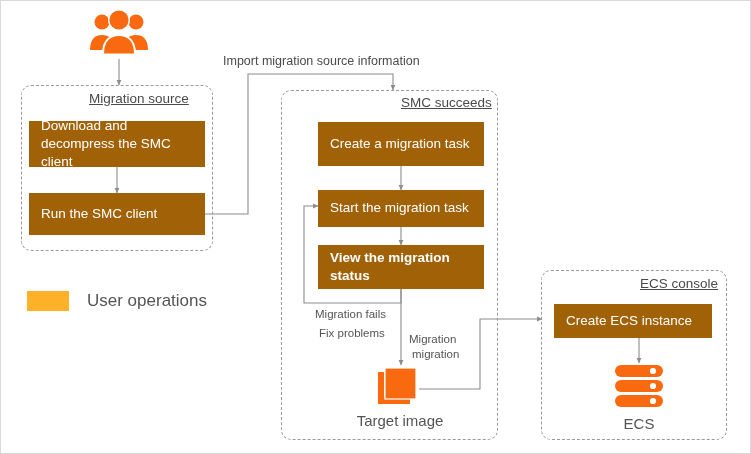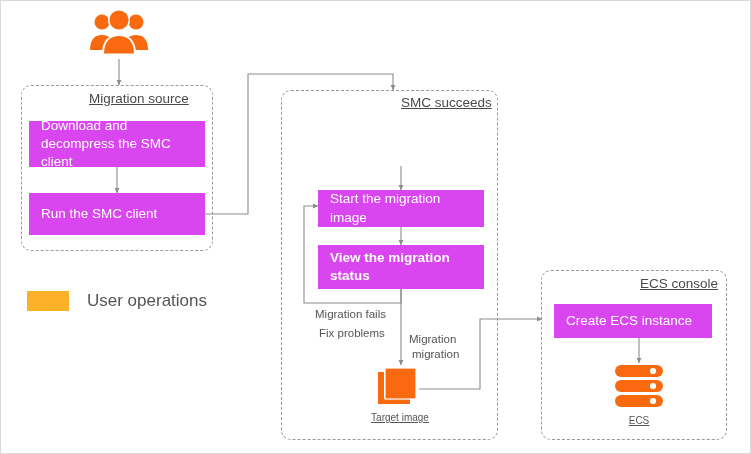--- a/index.html
+++ b/index.html
@@ -38,21 +38,21 @@
   .group-title {
     position: absolute;
     font-size: 13.5px;
     color: #4a4a4a;
     white-space: nowrap;
     text-decoration: underline;
   }
   
   .op-box {
     position: absolute;
-    background: #d946ef;
+    background: #a16207;
     color: #ffffff;
     font-size: 13.5px;
     line-height: 1.35;
     box-sizing: border-box;
     padding: 9px 12px;
     display: flex;
     align-items: center;
   }
   
   .edge-label {
@@ -61,25 +61,24 @@
     color: #555555;
     line-height: 1.3;
     white-space: nowrap;
   }
   .edge-label.big {
     font-size: 12.5px;
     color: #4a4a4a;
   }
   .icon-caption {
     position: absolute;
-    font-size: 10px;
+    font-size: 15px;
     color: #555555;
     text-align: center;
     white-space: nowrap;
-    text-decoration: underline;
   }
   
   #legend {
     position: absolute;
     display: flex;
     align-items: center;
   }
   #legend .swatch {
     width: 42px;
     height: 20px;
@@ -146,27 +145,31 @@
   <div class="group-title" style="left:88px; top:90px;">Migration source</div>
 
   <div class="op-box" style="left:28px; top:120px; width:176px; height:46px;">
     <span>Download and decompress the SMC client</span>
   </div>
 
   <div class="op-box" style="left:28px; top:192px; width:176px; height:42px;">
     <span>Run the SMC client</span>
   </div>
 
+  <div class="edge-label big" style="left:222px; top:52px;">Import migration source information</div>
 
   <div class="group-box" style="left:280px; top:89px; width:217px; height:350px;"></div>
   <div class="group-title" style="left:400px; top:94px;">SMC succeeds</div>
 
+  <div class="op-box" style="left:317px; top:121px; width:166px; height:44px;">
+    <span>Create a migration task</span>
+  </div>
 
   <div class="op-box" style="left:317px; top:189px; width:166px; height:37px;">
-    <span>Start the migration image</span>
+    <span>Start the migration task</span>
   </div>
 
   <div class="op-box" style="left:317px; top:244px; width:166px; height:44px;font-weight:bold;">
     <span>View the migration status</span>
   </div>
 
   <div class="edge-label" style="left:314px; top:306px;">Migration fails</div>
   <div class="edge-label" style="left:318px; top:325px;">Fix problems</div>
 
   <div class="edge-label" style="left:408px; top:331px;">Migration</div>

